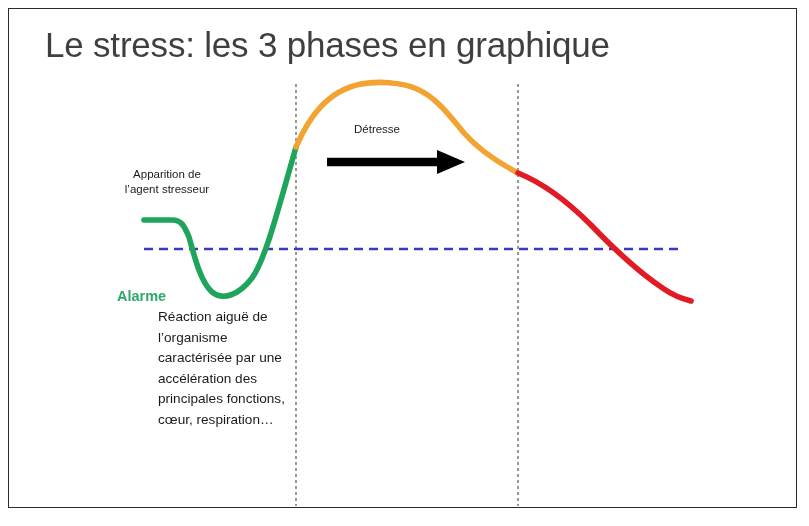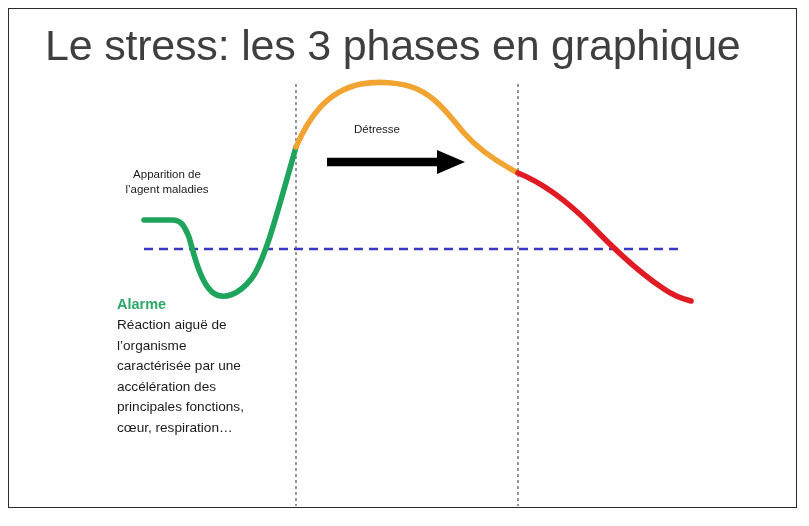--- a/index.html
+++ b/index.html
@@ -30,21 +30,21 @@
     width: 786px;
     height: 497px;
   }
 
   
   #title {
     position: absolute;
     left: 36px;
     top: 14px;
     width: 700px;
-    font-size: 43px;
+    font-size: 35px;
     line-height: 44px;
     color: #3f3f3f;
     font-family: "Liberation Sans Narrow", "Liberation Sans", sans-serif;
     letter-spacing: -0.2px;
     white-space: nowrap;
   }
 
   
   #chart {
     position: absolute;
@@ -79,33 +79,34 @@
     left: 281px;
     top: 219px;
     font-size: 13.5px;
     color: #3b38c4;
     white-space: nowrap;
   }
 
   
   .phase {
     position: absolute;
-    top: 286px;
+    top: 278px;
   }
   .phase .head {
     font-size: 14.5px;
     font-weight: bold;
     line-height: 19px;
     margin: 0 0 1px 0;
   }
   .phase .body {
     font-size: 13.6px;
     line-height: 20.6px;
     color: #1a1a1a;
     white-space: pre-line;
+    margin-left: 41px;
   }
   #phase-alarme   { left: 108px; width: 170px; }
   #phase-resistance { left: 301px; width: 200px; }
   #phase-epuisement { left: 528px; width: 215px; }
 </style>
 </head>
 <body>
 
 <div id="slide">
   <div id="stage">
@@ -129,21 +130,21 @@
       <path fill="none" stroke="#E01B24" stroke-width="5.6" stroke-linecap="round" stroke-linejoin="round" d="M509,164 C534,174 560,194 582,216 C606,241 632,265 655,280
                C665,287 674,290 682,292"></path>
 
       <g>
         <line x1="318" y1="153" x2="432" y2="153" stroke="#000000" stroke-width="8.5"></line>
         <polygon points="428,141 456,153 428,165" fill="#000000"></polygon>
       </g>
     </svg>
 
     <div class="note" id="apparition-label">Apparition de
-l’agent maladies</div>
+l’agent stresseur</div>
 
     <div class="note" id="detresse-label">Détresse</div>
 
 
     <div class="phase" id="phase-alarme">
       <div class="head" style="color:#2EA86A">Alarme</div>
       <div class="body">Réaction aiguë de
 l’organisme
 caractérisée par une
 accélération des

